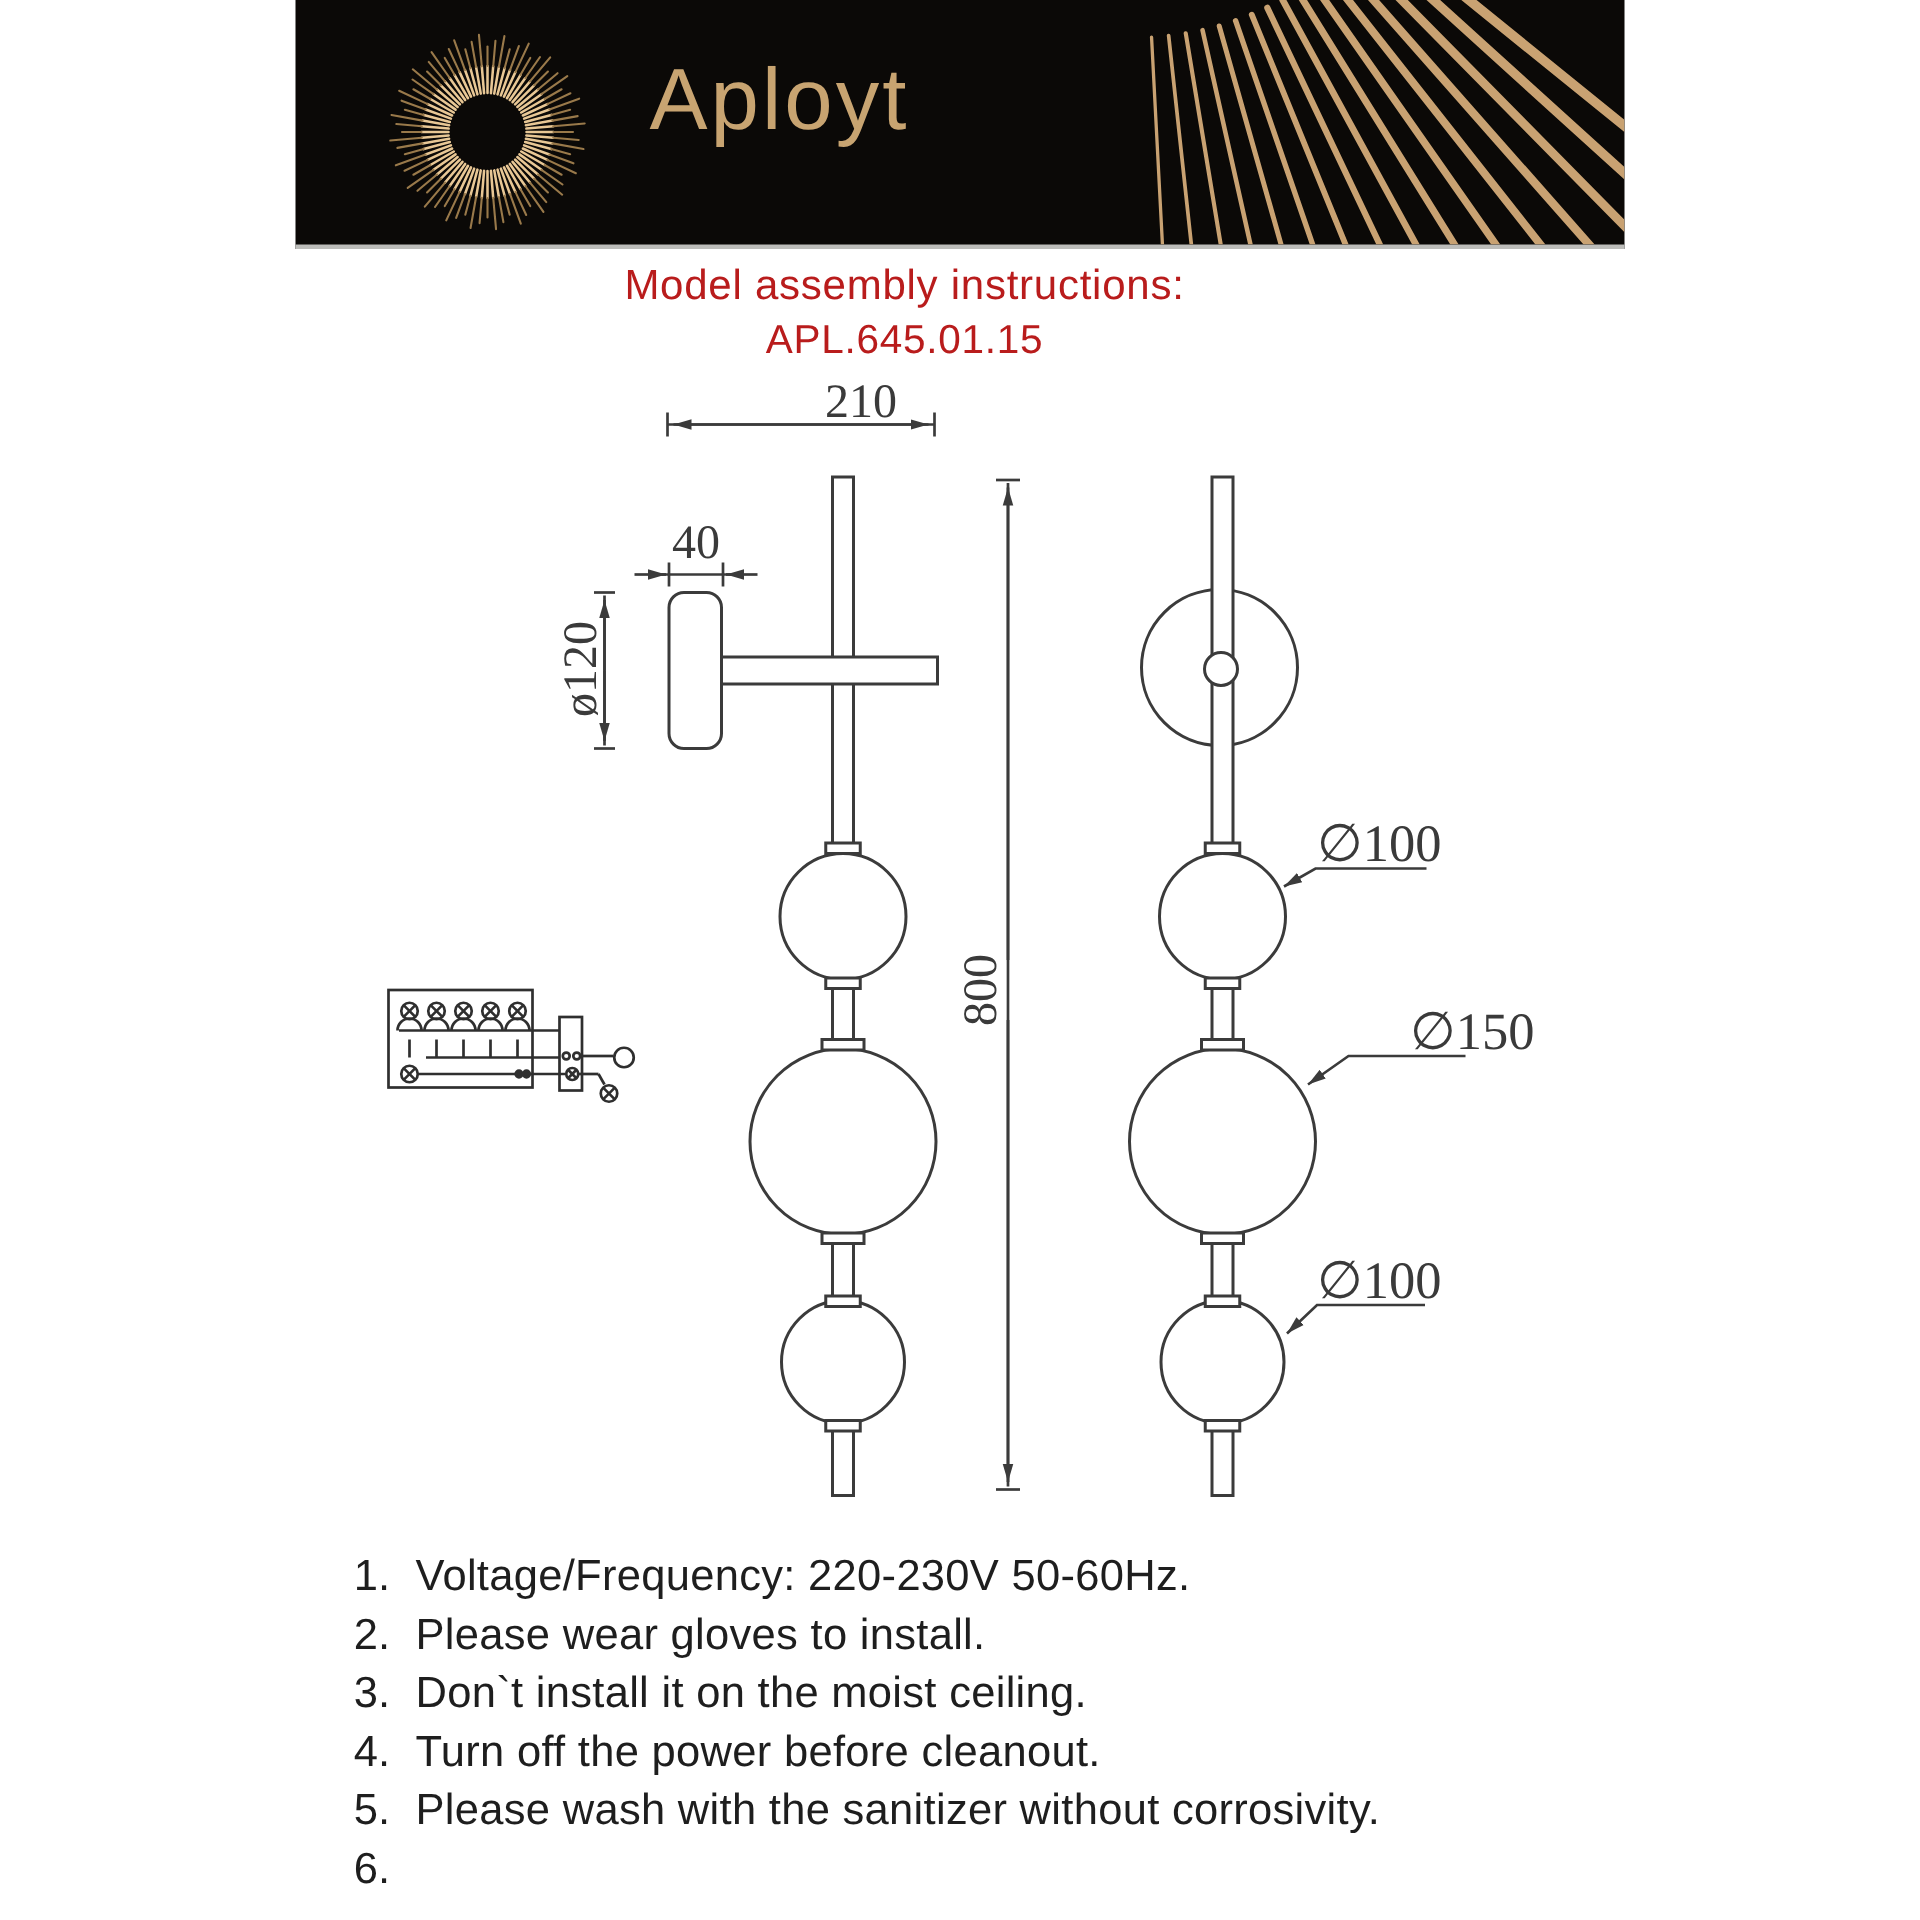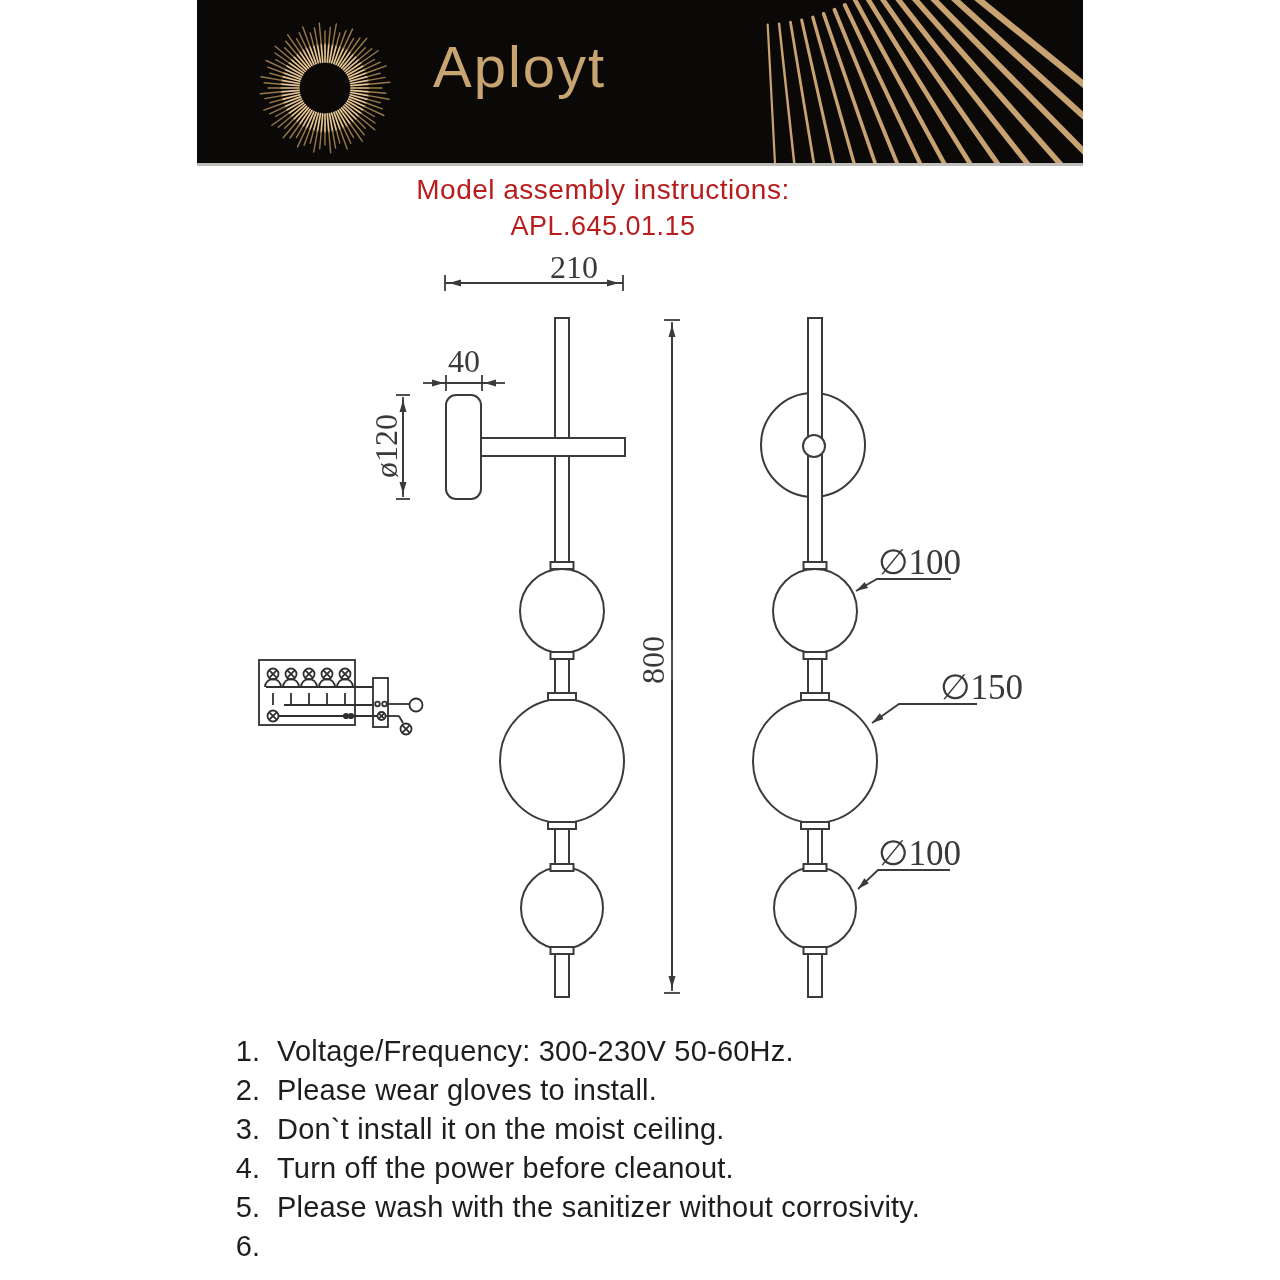--- a/index.html
+++ b/index.html
@@ -334,21 +334,21 @@
   <div class="dim center" style="left:464px;top:345px;">40</div>
   <div class="dim rot" style="left:386px;top:446px;">ø120</div>
   <div class="dim rot" style="left:653px;top:660px;">800</div>
   <div class="dim dia" style="left:878px;top:545px;">∅100</div>
   <div class="dim dia" style="left:940px;top:670px;">∅150</div>
   <div class="dim dia" style="left:878px;top:836px;">∅100</div>
 
   <div class="list">
     <div class="list-row">
       <div class="list-num">1.</div>
-      <div class="list-text">Voltage/Frequency: 300-230V 50-60Hz.</div>
+      <div class="list-text">Voltage/Frequency: 220-230V 50-60Hz.</div>
     </div>
     <div class="list-row">
       <div class="list-num">2.</div>
       <div class="list-text">Please wear gloves to install.</div>
     </div>
     <div class="list-row">
       <div class="list-num">3.</div>
       <div class="list-text">Don`t install it on the moist ceiling.</div>
     </div>
     <div class="list-row">

